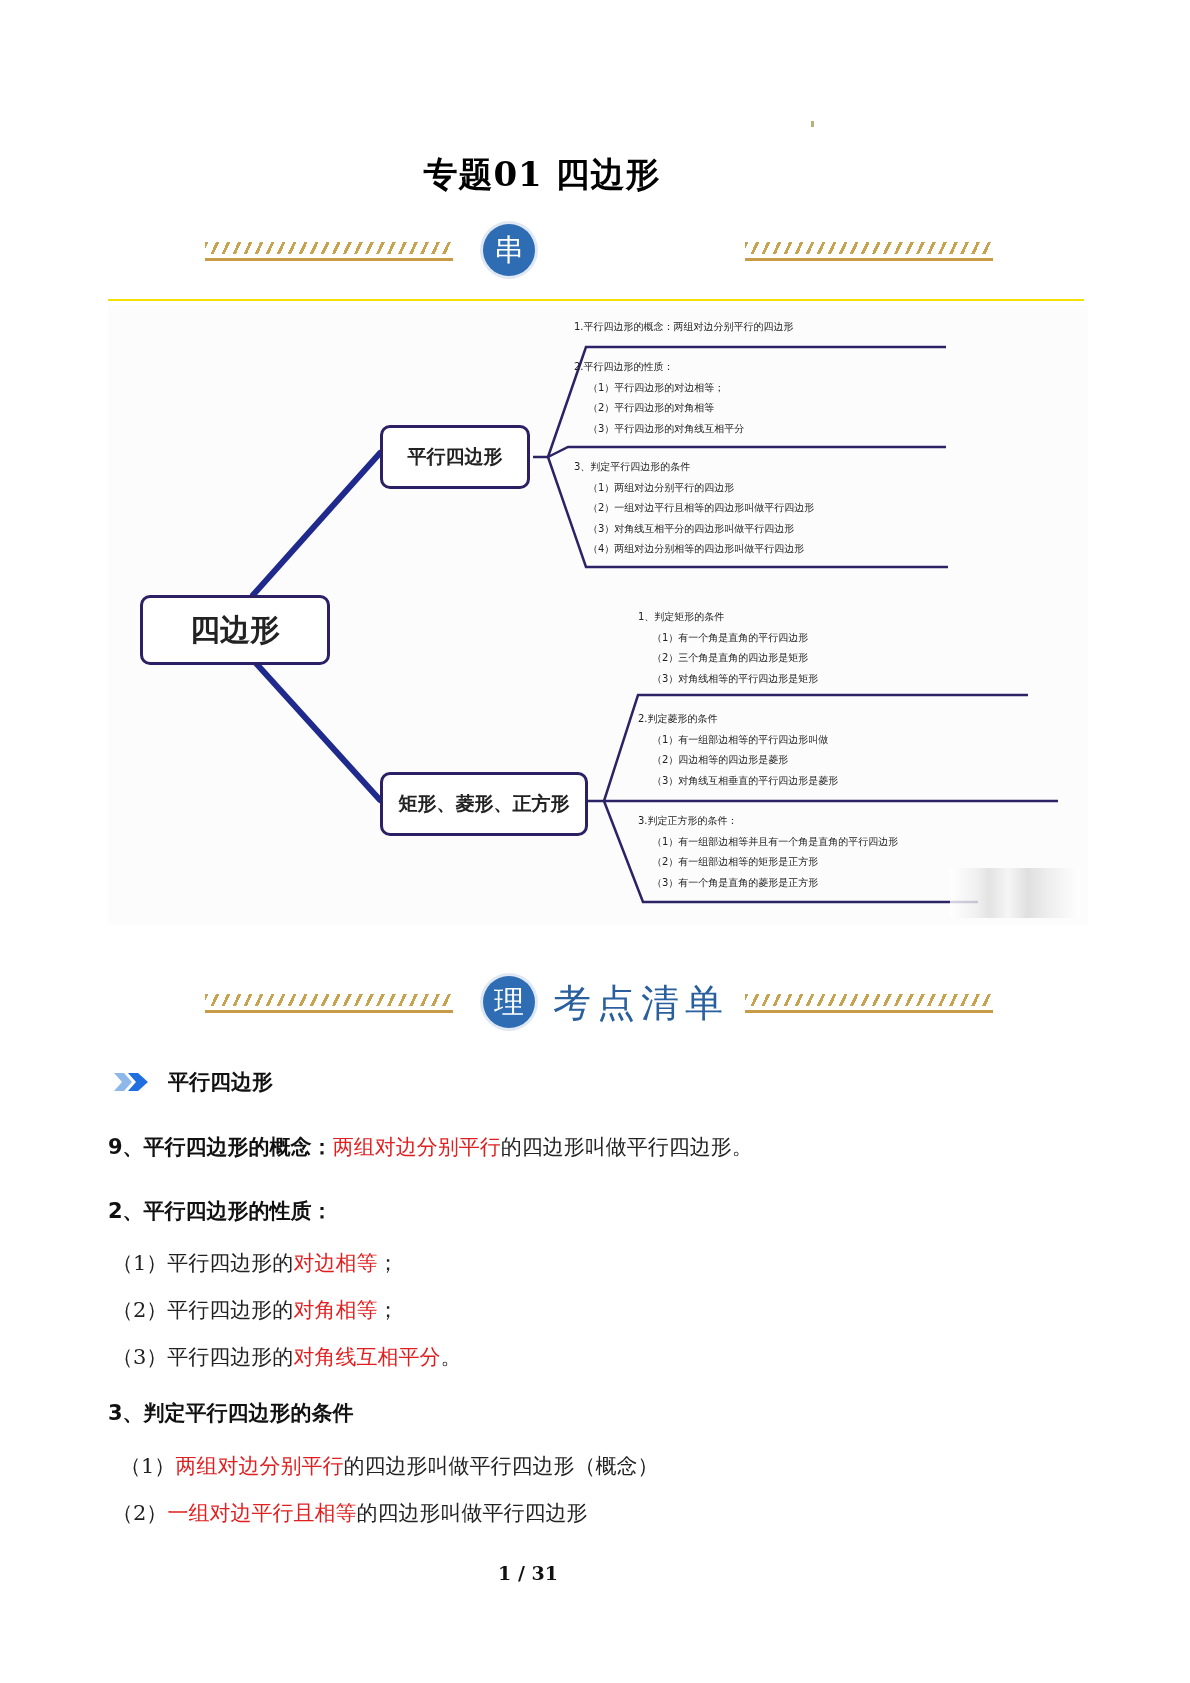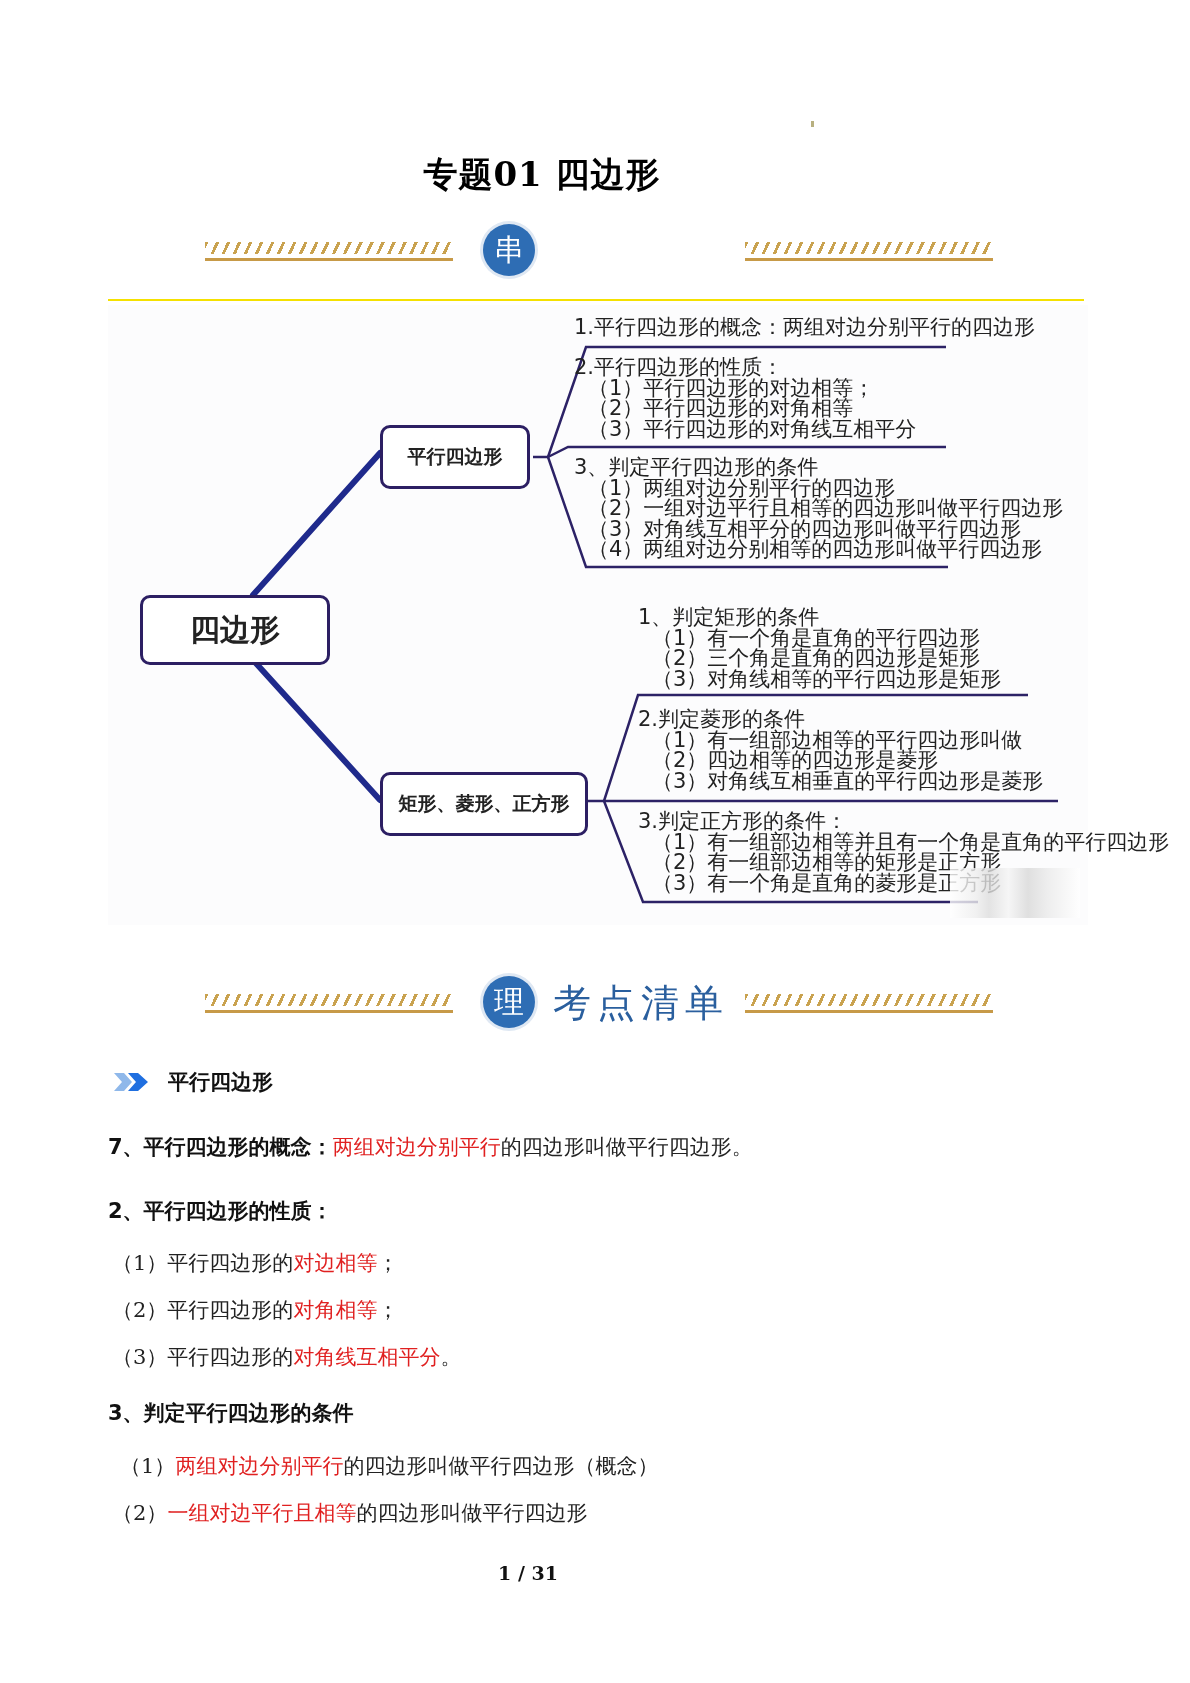--- a/index.html
+++ b/index.html
@@ -17,21 +17,21 @@
   .banner .badge { position:absolute; left:278px; top:6px; width:52px; height:52px; border-radius:50%;
      background:#2e6db4; color:#fff; font-size:30px; font-family:"DejaVu Serif", serif;
      display:flex; align-items:center; justify-content:center; box-shadow:0 0 0 3px #dfe8f3; }
   .banner .label { position:absolute; left:348px; top:8px; font-size:38px; color:#2a5f9e;
      font-family:"DejaVu Serif", serif; letter-spacing:6px; }
   .yellow-rule { left:108px; top:299px; width:976px; height:2px; background:#f5e100; }
 
   .mindmap { left:108px; top:305px; width:980px; height:620px; background:#fcfcfd; }
   .node { position:absolute; border:3px solid #2c1f63; border-radius:10px; background:#fff;
           display:flex; align-items:center; justify-content:center; font-weight:bold; color:#222; }
-  .mm-text { position:absolute; font-size:21px; line-height:20.5px; color:#222; white-space:nowrap; }
+  .mm-text { position:absolute; font-size:10px; line-height:20.5px; color:#222; white-space:nowrap; }
   .mm-text .sub { padding-left:14px; }
   svg.lines { position:absolute; left:0; top:0; }
 
   .section-head { left:112px; top:1068px; display:flex; align-items:center; }
   .chev { width:40px; height:22px; position:relative; }
   .section-head .txt { font-weight:bold; font-size:21px; margin-left:16px; }
   .para { left:108px; font-size:21px; white-space:nowrap; font-family:"DejaVu Serif", serif; color:#222; }
   .para .b { font-family:"DejaVu Sans", sans-serif; font-weight:bold; color:#111; }
   .red { color:#e02020; }
   .page-num { left:0; width:1056px; text-align:center; top:1562px; font-family:"DejaVu Serif", serif;
@@ -127,21 +127,21 @@
 
 <div class="abs section-head">
   <svg class="chev" viewBox="0 0 40 22">
     <polygon points="2,2 12,2 20,11 12,20 2,20 10,11" fill="#8fb8ea"></polygon>
     <polygon points="16,2 26,2 36,11 26,20 16,20 24,11" fill="#1f6fe0"></polygon>
   </svg>
   <span class="txt">平行四边形</span>
 </div>
 
 <div class="abs para" style="top:1133px">
-  <span class="b">7、平行四边形的概念：</span><span class="red">两组对边分别平行</span><span>的四边形叫做平行四边形。</span>
+  <span class="b">9、平行四边形的概念：</span><span class="red">两组对边分别平行</span><span>的四边形叫做平行四边形。</span>
 </div>
 
 <div class="abs para" style="top:1197px">
   <span class="b">2、平行四边形的性质：</span>
 </div>
 <div class="abs para" style="top:1249px;left:112px">
   <span>（1）平行四边形的</span><span class="red">对边相等</span><span>；</span>
 </div>
 <div class="abs para" style="top:1296px;left:112px">
   <span>（2）平行四边形的</span><span class="red">对角相等</span><span>；</span>

